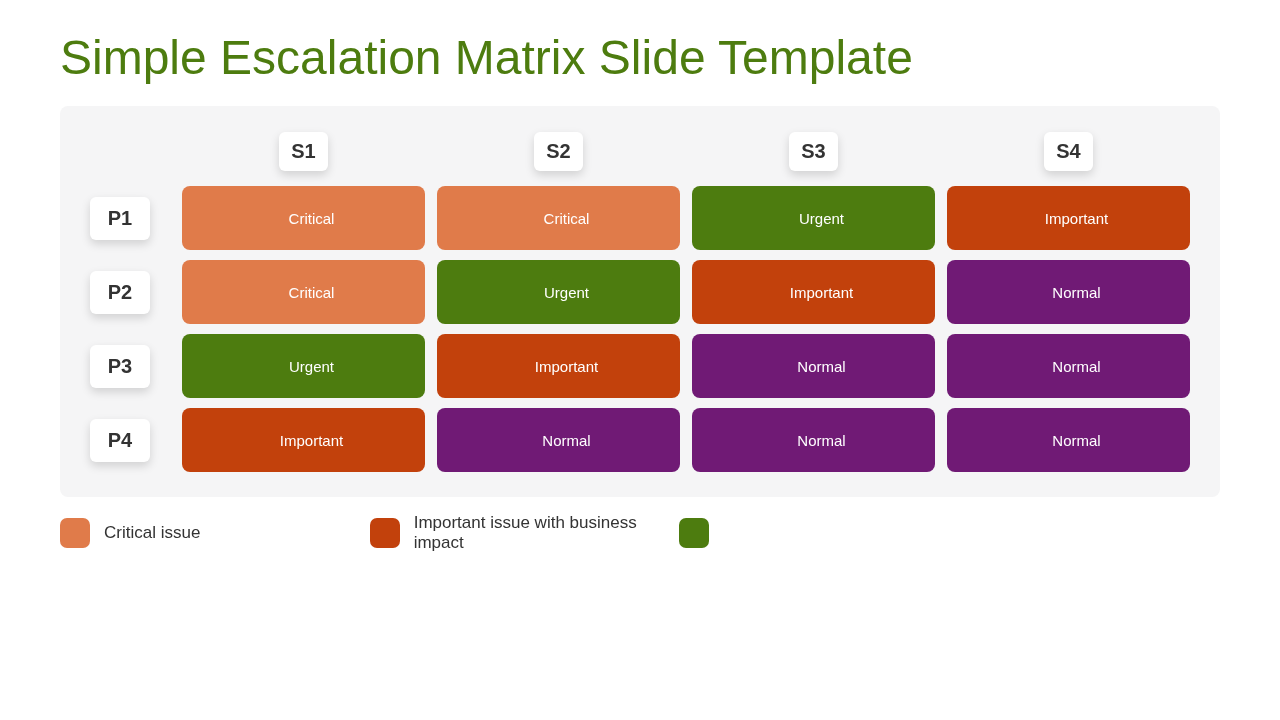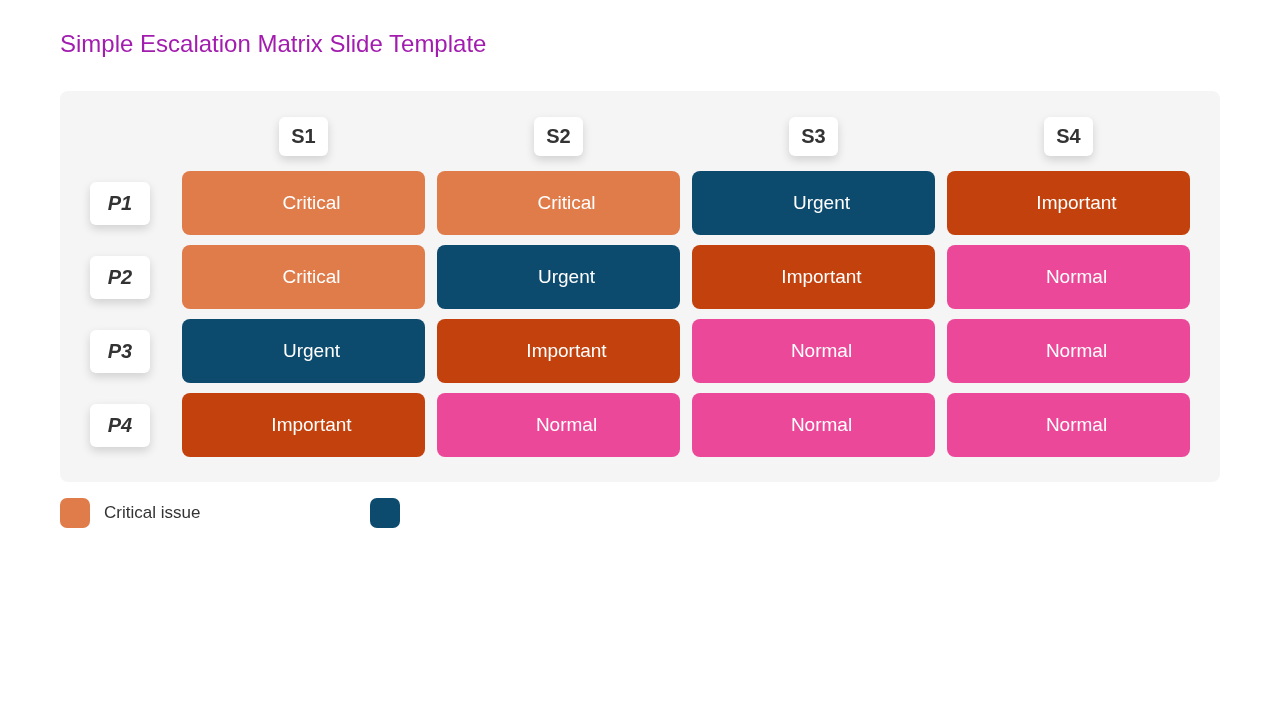--- a/index.html
+++ b/index.html
@@ -5,24 +5,24 @@
   * { box-sizing: border-box; margin: 0; padding: 0; }
   body {
     font-family: "Segoe UI", Arial, sans-serif;
     background: #ffffff;
     width: 1280px;
     height: 720px;
     overflow: hidden;
     padding: 30px 60px 20px 60px;
   }
   .title {
-    font-size: 24px;
+    font-size: 48px;
     font-weight: 400;
-    color: #a21caf;
-    margin-bottom: 33px;
+    color: #4d7c0f;
+    margin-bottom: 21px;
   }
   .matrix-container {
     background: #f5f5f6;
     border-radius: 8px;
     padding: 20px 30px 25px 30px;
     width: 100%;
   }
   .matrix {
     display: grid;
     grid-template-columns: 80px repeat(4, 1fr);
@@ -45,37 +45,36 @@
     background: #ffffff;
     border-radius: 6px;
     padding: 10px 14px;
     font-weight: 700;
     font-size: 20px;
     color: #333;
     text-align: center;
     box-shadow: 0 4px 10px rgba(0,0,0,0.15);
     justify-self: start;
     min-width: 60px;
-    font-style: italic;
   }
   .cell {
     height: 100%;
     border-radius: 8px;
     display: flex;
     align-items: center;
     justify-content: center;
     color: #ffffff;
-    font-size: 19px;
+    font-size: 15px;
     font-weight: 400;
     padding-left: 16px;
   }
   .c-critical  { background: #e07b4a; }
-  .c-urgent    { background: #0c4a6e; }
+  .c-urgent    { background: #4d7c0f; }
   .c-important { background: #c2410c; }
-  .c-normal    { background: #ec4899; }
+  .c-normal    { background: #701a75; }
   .legend {
     margin-top: 16px;
     display: grid;
     grid-template-columns: 1fr 1fr 1fr;
     row-gap: 16px;
     column-gap: 40px;
     max-width: 900px;
     gap: 29px;
   }
   .legend-item {
@@ -130,15 +129,19 @@
     <div class="cell c-normal">Normal</div>
   </div>
 </div>
 
 <div class="legend">
   <div class="legend-item">
     <div class="swatch c-critical"></div>
     <span>Critical issue</span>
   </div>
   <div class="legend-item">
+    <div class="swatch c-important"></div>
+    <span>Important issue with business impact</span>
+  </div>
+  <div class="legend-item">
     <div class="swatch c-urgent"></div>
   </div>
 </div>
 
 </body></html>

